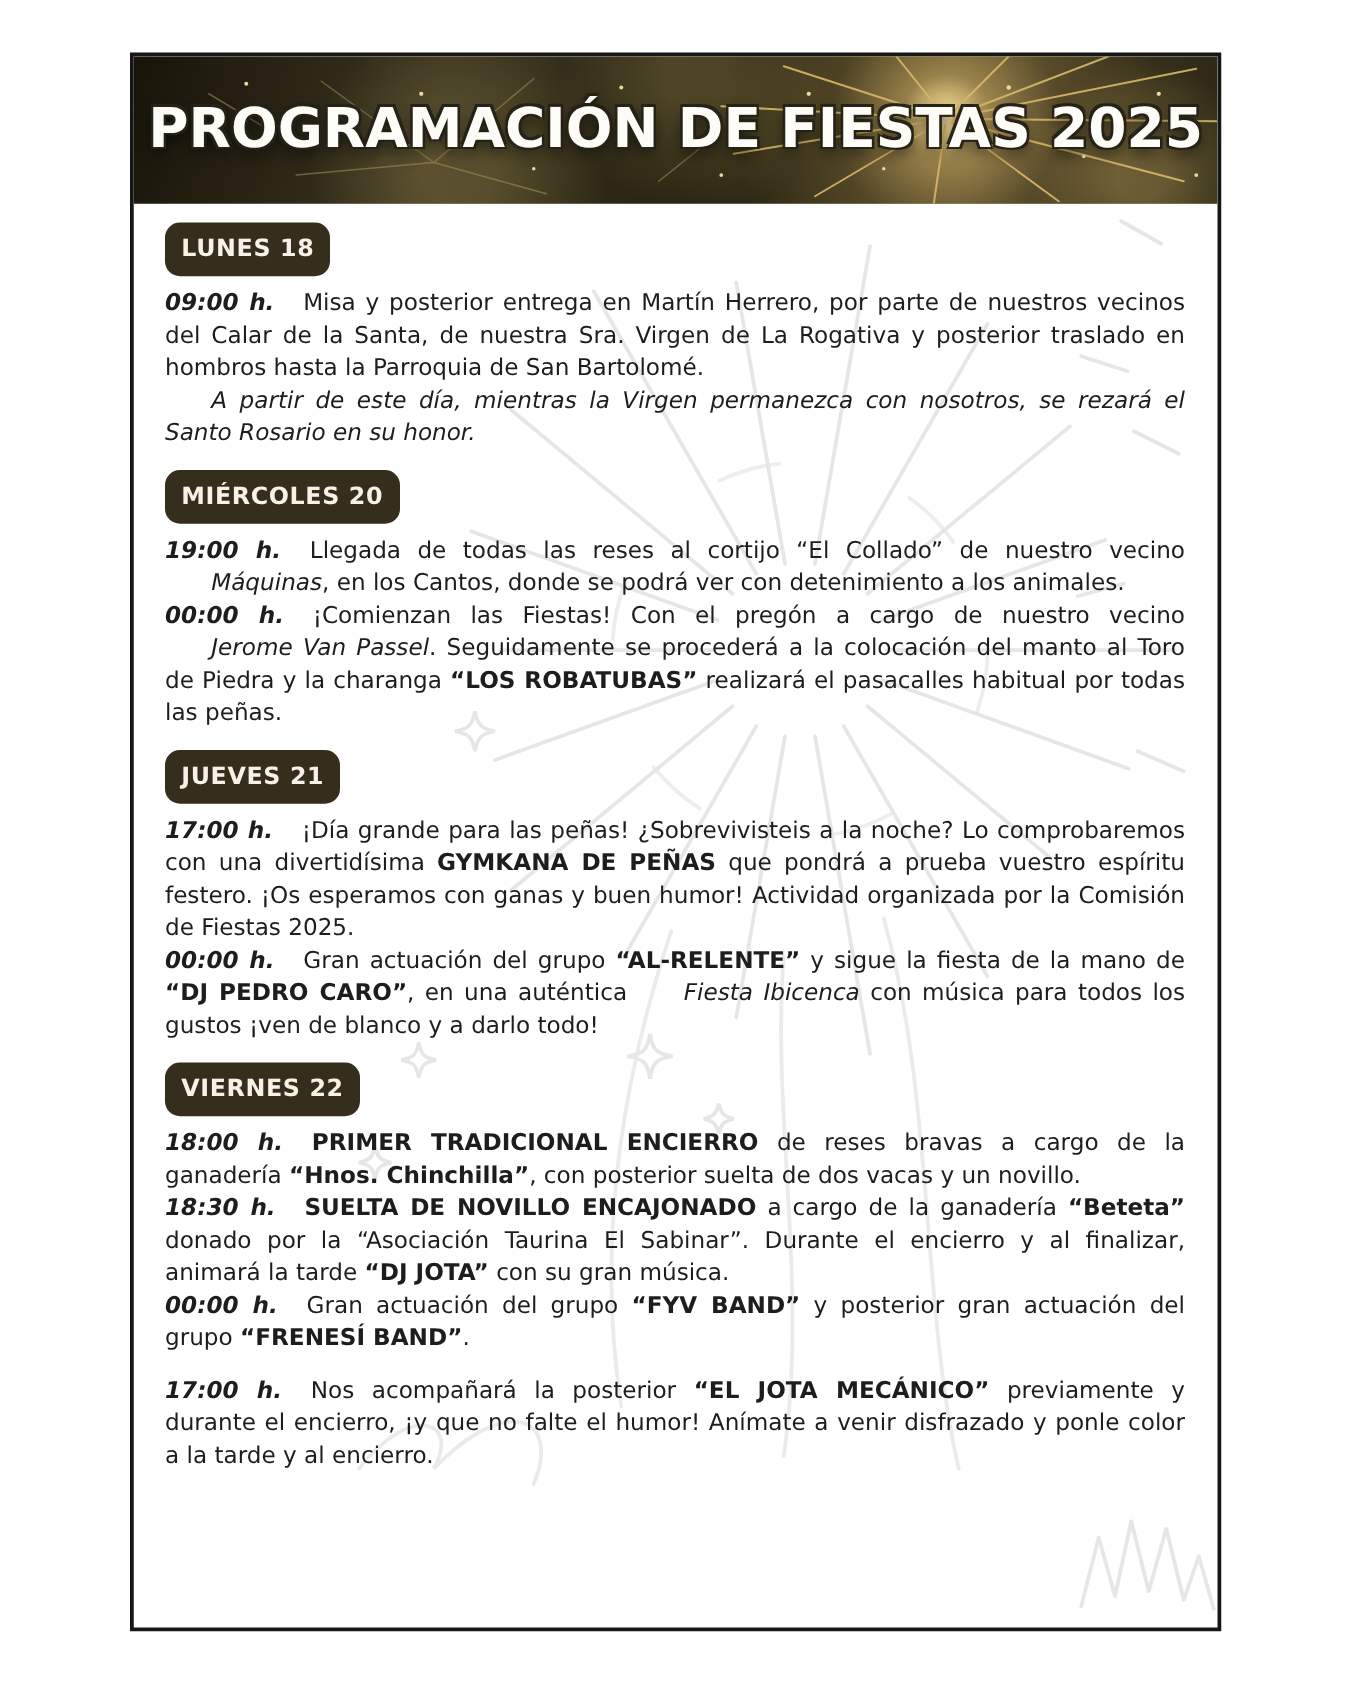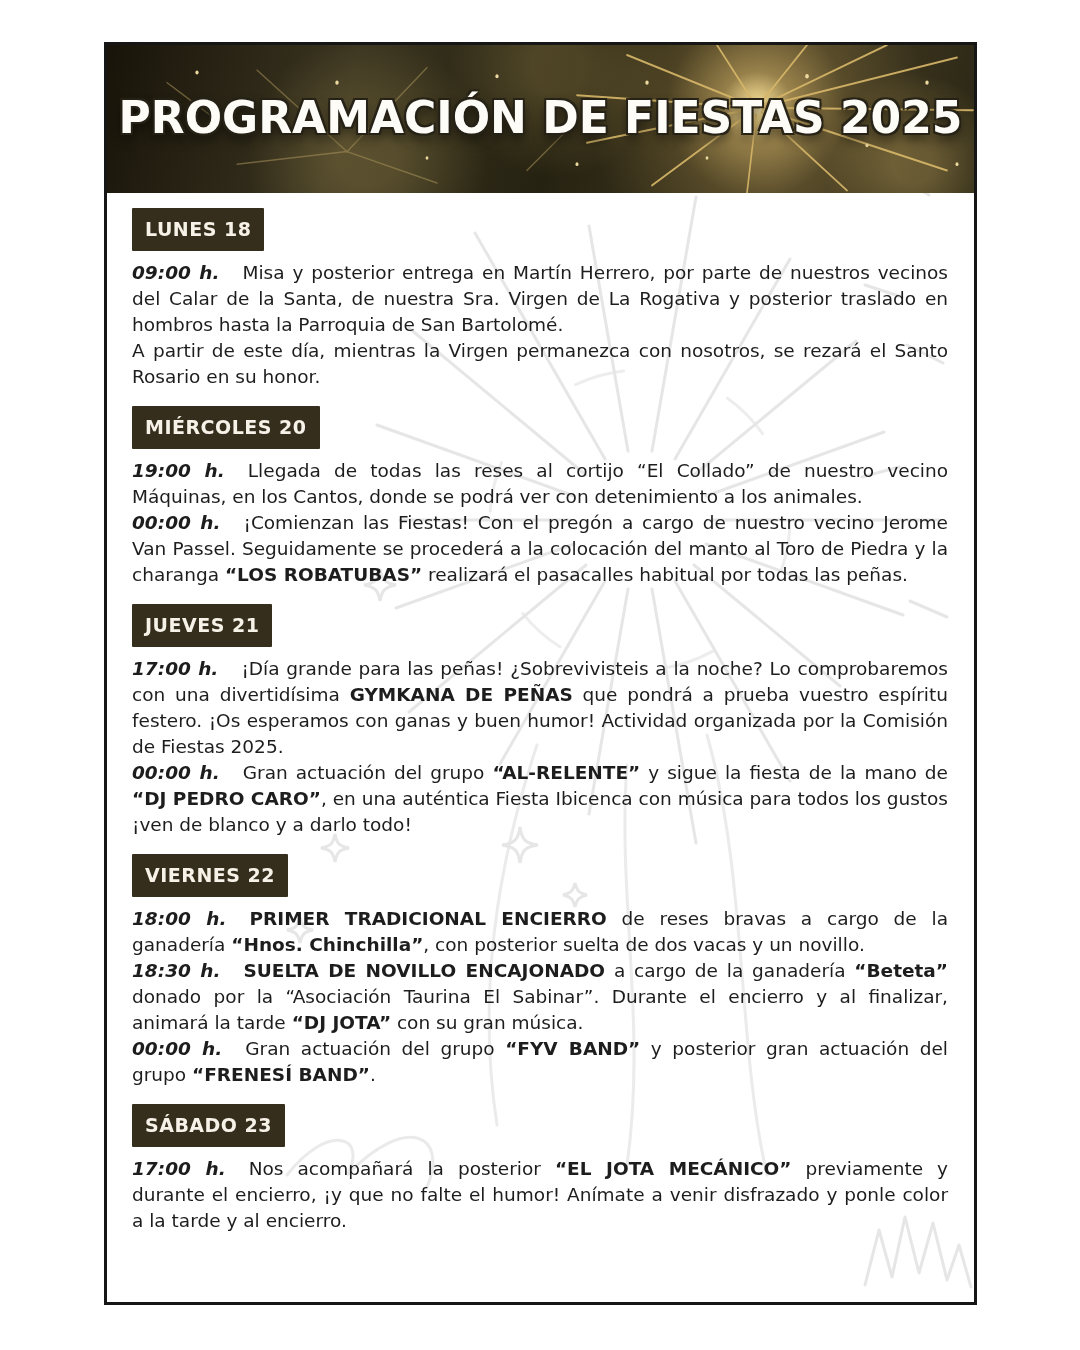--- a/index.html
+++ b/index.html
@@ -11,21 +11,21 @@
   .page{position:relative;width:1080px;height:1350px;background:#ffffff;overflow:hidden;}
 
   .poster-frame{
     position:absolute;left:104px;top:42px;width:873px;height:1263px;
     border:3px solid var(--frame-border,#161616);
     box-sizing:border-box;background:#ffffff;overflow:hidden;
   }
 
   
   .banner{
-    position:relative;height:148px;overflow:hidden;
+    position:relative;height:118px;overflow:hidden;
     background:
       radial-gradient(circle at 75% 42%, rgba(250,225,150,.95) 0 6px, rgba(225,190,110,.55) 36px, rgba(160,135,70,.25) 90px, transparent 170px),
       radial-gradient(circle at 30% 75%, rgba(170,150,85,.30) 0 30px, transparent 120px),
       radial-gradient(circle at 52% 15%, rgba(190,165,95,.25) 0 25px, transparent 110px),
       radial-gradient(circle at 93% 80%, rgba(205,175,100,.35) 0 20px, transparent 90px),
       linear-gradient(105deg,#181409 0%,#3a3420 28%,#262211 52%,#433a22 78%,#2b2715 100%);
   }
   .banner-sparks{position:absolute;inset:0;width:100%;height:100%;}
   .banner-title{
     position:absolute;left:0;right:0;top:50%;transform:translateY(-52%);
@@ -40,29 +40,29 @@
   
   .watermark{position:absolute;left:0;top:0;width:867px;height:1257px;pointer-events:none;}
 
   
   .content{position:relative;padding:12px 26px 0 25px;z-index:1;}
   .section{margin-top:16px;}
   .section:first-child{margin-top:3px;}
   .day-badge{
     display:inline-block;background:var(--badge-bg,#362e1d);color:var(--badge-text,#f6f2e8);
     font-weight:bold;font-size:19px;letter-spacing:.5px;
-    padding:10px 13px 11px 13px;border-radius:1px;margin:0 0 9px 0;
+    padding:10px 13px 11px 13px;border-radius:12px;margin:0 0 9px 0;
   }
   .event{
     margin:0;text-align:justify;font-size:18.5px;line-height:26px;
     color:var(--body-text,#1d1d1d);
   }
   .event .time{font-weight:bold;margin-right:23px;font-style:italic;}
   .event .b{font-weight:bold;}
-  .event .i{}
+  .event .i{font-style:italic;margin-left:37px;}
 </style>
 </head>
 <body>
 
 <div class="page">
   <div class="poster-frame">
 
     <svg class="watermark" viewBox="0 0 867 1257">
       <g stroke="#e6e6e6" stroke-width="3" fill="none" stroke-linecap="round">
 
@@ -151,17 +151,17 @@
       </svg>
       <div class="banner-title">PROGRAMACIÓN DE FIESTAS 2025</div>
     </header>
 
     <div class="content" id="sections">
         <section class="section"><div class="day-badge">LUNES 18</div><p class="event"><span class="time">09:00 h.</span><span>Misa y posterior entrega en Martín Herrero, por parte de nuestros vecinos del Calar de la Santa, de nuestra Sra. Virgen de La Rogativa y posterior traslado en hombros hasta la Parroquia de San Bartolomé.</span></p><p class="event"><span class="i">A partir de este día, mientras la Virgen permanezca con nosotros, se rezará el Santo Rosario en su honor.</span></p></section>
         <section class="section"></section>
         <section class="section"><div class="day-badge">MIÉRCOLES 20</div><p class="event"><span class="time">19:00 h.</span><span>Llegada de todas las reses al cortijo “El Collado” de nuestro vecino </span><span class="i">Máquinas</span><span>, en los Cantos, donde se podrá ver con detenimiento a los animales.</span></p><p class="event"><span class="time">00:00 h.</span><span>¡Comienzan las Fiestas! Con el pregón a cargo de nuestro vecino </span><span class="i">Jerome Van Passel</span><span>. Seguidamente se procederá a la colocación del manto al Toro de Piedra y la charanga </span><span class="b">“LOS ROBATUBAS”</span><span> realizará el pasacalles habitual por todas las peñas.</span></p></section>
         <section class="section"><div class="day-badge">JUEVES 21</div><p class="event"><span class="time">17:00 h.</span><span>¡Día grande para las peñas! ¿Sobrevivisteis a la noche? Lo comprobaremos con una divertidísima </span><span class="b">GYMKANA DE PEÑAS</span><span> que pondrá a prueba vuestro espíritu festero. ¡Os esperamos con ganas y buen humor! Actividad organizada por la Comisión de Fiestas 2025.</span></p><p class="event"><span class="time">00:00 h.</span><span>Gran actuación del grupo </span><span class="b">“AL-RELENTE”</span><span> y sigue la fiesta de la mano de </span><span class="b">“DJ PEDRO CARO”</span><span>, en una auténtica </span><span class="i">Fiesta Ibicenca</span><span> con música para todos los gustos ¡ven de blanco y a darlo todo!</span></p></section>
         <section class="section"><div class="day-badge">VIERNES 22</div><p class="event"><span class="time">18:00 h.</span><span class="b">PRIMER TRADICIONAL ENCIERRO</span><span> de reses bravas a cargo de la ganadería </span><span class="b">“Hnos. Chinchilla”</span><span>, con posterior suelta de dos vacas y un novillo.</span></p><p class="event"><span class="time">18:30 h.</span><span class="b">SUELTA DE NOVILLO ENCAJONADO</span><span> a cargo de la ganadería </span><span class="b">“Beteta”</span><span> donado por la “Asociación Taurina El Sabinar”. Durante el encierro y al finalizar, animará la tarde </span><span class="b">“DJ JOTA”</span><span> con su gran música.</span></p><p class="event"><span class="time">00:00 h.</span><span>Gran actuación del grupo </span><span class="b">“FYV BAND”</span><span> y posterior gran actuación del grupo </span><span class="b">“FRENESÍ BAND”</span><span>.</span></p></section>
-        <section class="section"><div class="day-badge">SÁBADO 23</div><p class="event"><span class="time">17:00 h.</span><span>Nos acompañará la posterior </span><span class="b">“EL JOTA MECÁNICO”</span><span> previamente y durante el encierro, ¡y que no falte el humor! Anímate a venir disfrazado y ponle color a la tarde y al encierro.</span></p></section>
+        <section class="section"><p class="event"><span class="time">17:00 h.</span><span>Nos acompañará la posterior </span><span class="b">“EL JOTA MECÁNICO”</span><span> previamente y durante el encierro, ¡y que no falte el humor! Anímate a venir disfrazado y ponle color a la tarde y al encierro.</span></p></section>
       </div>
 
   </div>
 </div>
 
 </body></html>

